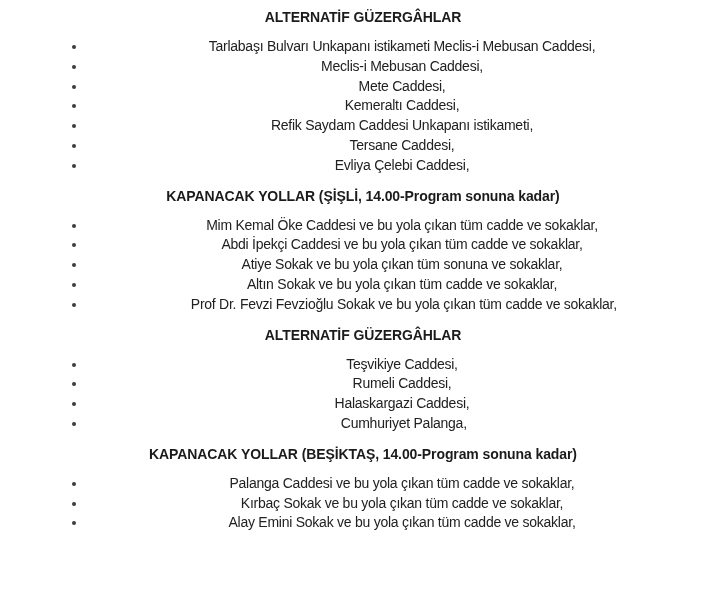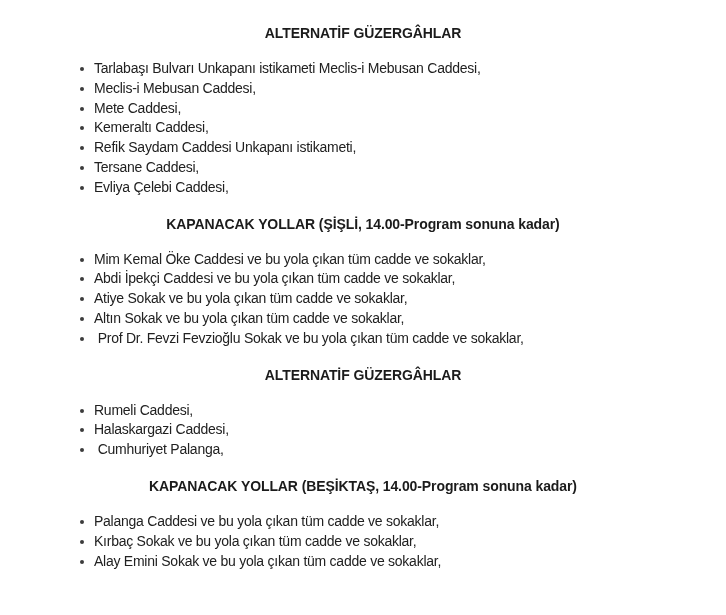--- a/index.html
+++ b/index.html
@@ -12,32 +12,33 @@
     width: 726px;
     height: 615px;
     overflow: hidden;
     font-family: "Liberation Sans", sans-serif;
     color: #212121;
   }
   .article {
     padding-top: 7px;
   }
   .section-heading {
-    margin: 16px;
+    margin: 0;
     text-align: center;
     font-size: 14px;
     font-weight: 700;
     line-height: 20px;
     color: #1b1b1b;
     letter-spacing: -0.1px;
   }
   ul.road-list {
     list-style: none;
-    margin: 10px 16px;
+    margin: 10px 8px;
     padding: 0 0 0 78px;
+    text-align: center;
   }
   ul.road-list li {
     position: relative;
     font-size: 14px;
     line-height: 19.8px;
     letter-spacing: -0.25px;
     white-space: pre-wrap;
     color: #212121;
   }
   ul.road-list li::before {
@@ -67,29 +68,30 @@
       <li>Tersane Caddesi,</li>
       <li>Evliya Çelebi Caddesi,</li>
     </ul>
   </section>
 
   <section>
     <h4 class="section-heading">KAPANACAK YOLLAR (ŞİŞLİ, 14.00-Program sonuna kadar)</h4>
     <ul class="road-list">
       <li>Mim Kemal Öke Caddesi ve bu yola çıkan tüm cadde ve sokaklar,</li>
       <li>Abdi İpekçi Caddesi ve bu yola çıkan tüm cadde ve sokaklar,</li>
-      <li>Atiye Sokak ve bu yola çıkan tüm cadde ve sokaklar,</li>
+      <li>Atiye Sokak ve bu yola çıkan tüm sonuna ve sokaklar,</li>
       <li>Altın Sokak ve bu yola çıkan tüm cadde ve sokaklar,</li>
       <li> Prof Dr. Fevzi Fevzioğlu Sokak ve bu yola çıkan tüm cadde ve sokaklar,</li>
     </ul>
   </section>
 
   <section>
     <h4 class="section-heading">ALTERNATİF GÜZERGÂHLAR</h4>
     <ul class="road-list">
+      <li>Teşvikiye Caddesi,</li>
       <li>Rumeli Caddesi,</li>
       <li>Halaskargazi Caddesi,</li>
       <li> Cumhuriyet Palanga,</li>
     </ul>
   </section>
 
   <section>
     <h4 class="section-heading">KAPANACAK YOLLAR (BEŞİKTAŞ, 14.00-Program sonuna kadar)</h4>
     <ul class="road-list">
       <li>Palanga Caddesi ve bu yola çıkan tüm cadde ve sokaklar,</li>

